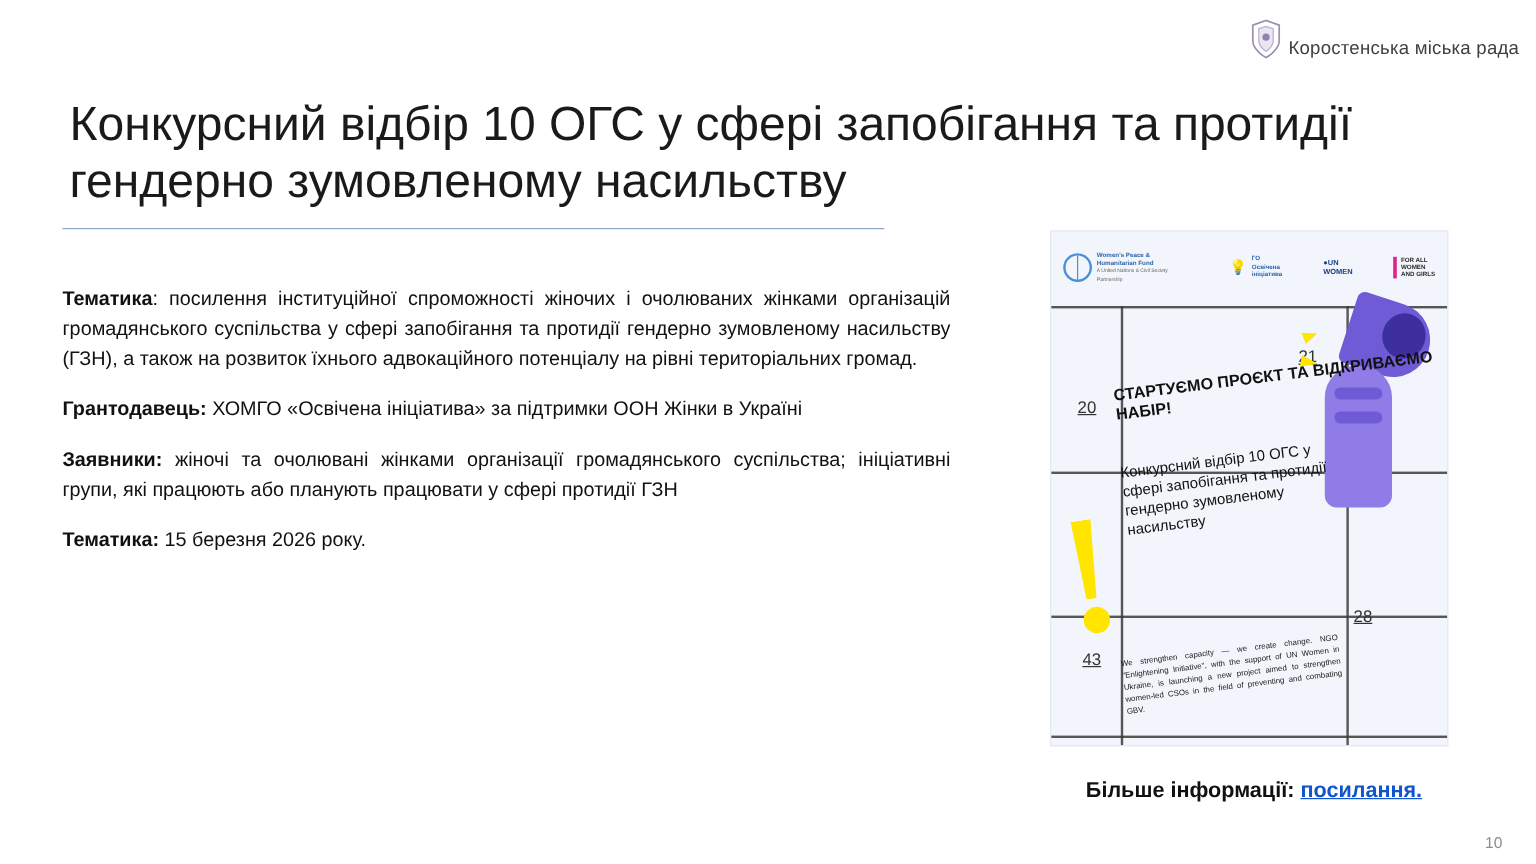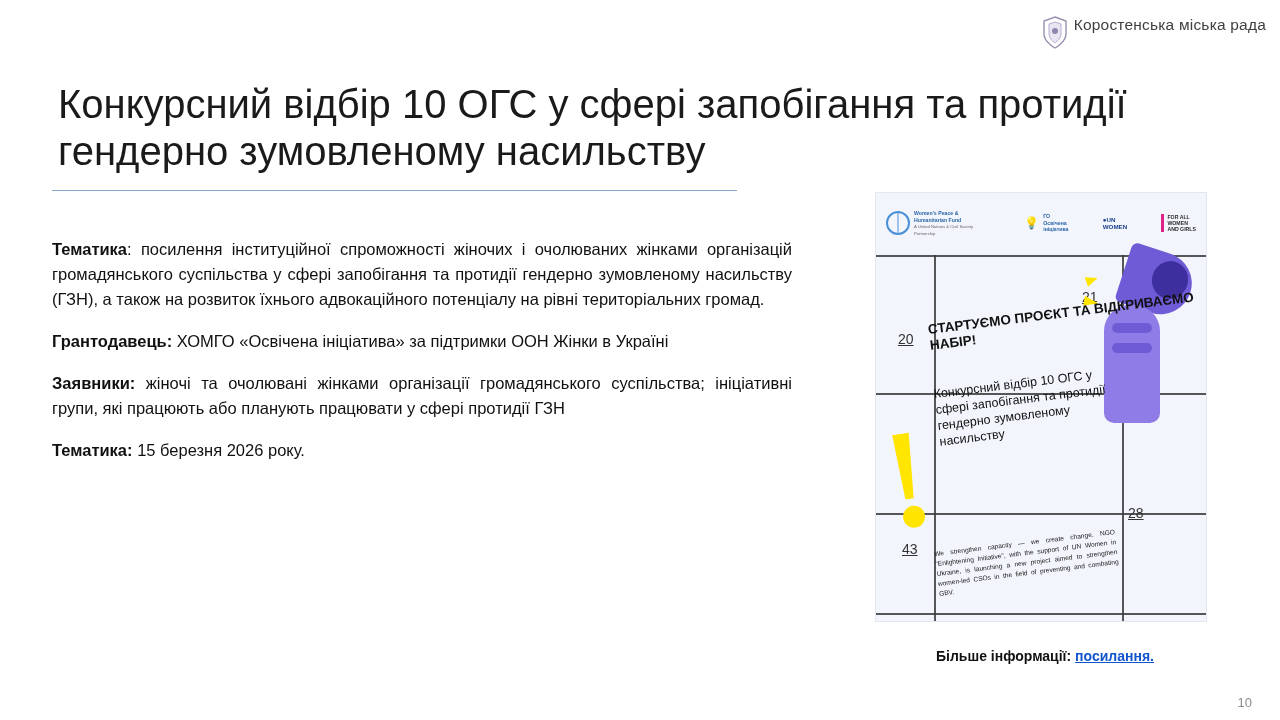--- a/index.html
+++ b/index.html
@@ -15,21 +15,21 @@
     overflow: hidden;
     position: relative;
   }
 
   
   .brand {
     position: absolute;
     top: 16px;
     right: 14px;
     display: flex;
-    align-items: flex-start;
+    align-items: flex-end;
     gap: 6px;
   }
   .brand-crest {
     width: 26px;
     height: 34px;
     position: relative;
   }
   .brand-text {
     font-size: 15.5px;
     color: #3f3f3f;
@@ -228,21 +228,21 @@
     transform: rotate(10deg);
   }
 
   
   .more-info {
     position: absolute;
     left: 880px;
     top: 648px;
     width: 330px;
     text-align: center;
-    font-size: 14px;
+    font-size: 18px;
     font-weight: bold;
     color: #111;
   }
   .more-info a {
     color: #1155cc;
     text-decoration: underline;
     font-weight: bold;
   }
   .page-num {
     position: absolute;

